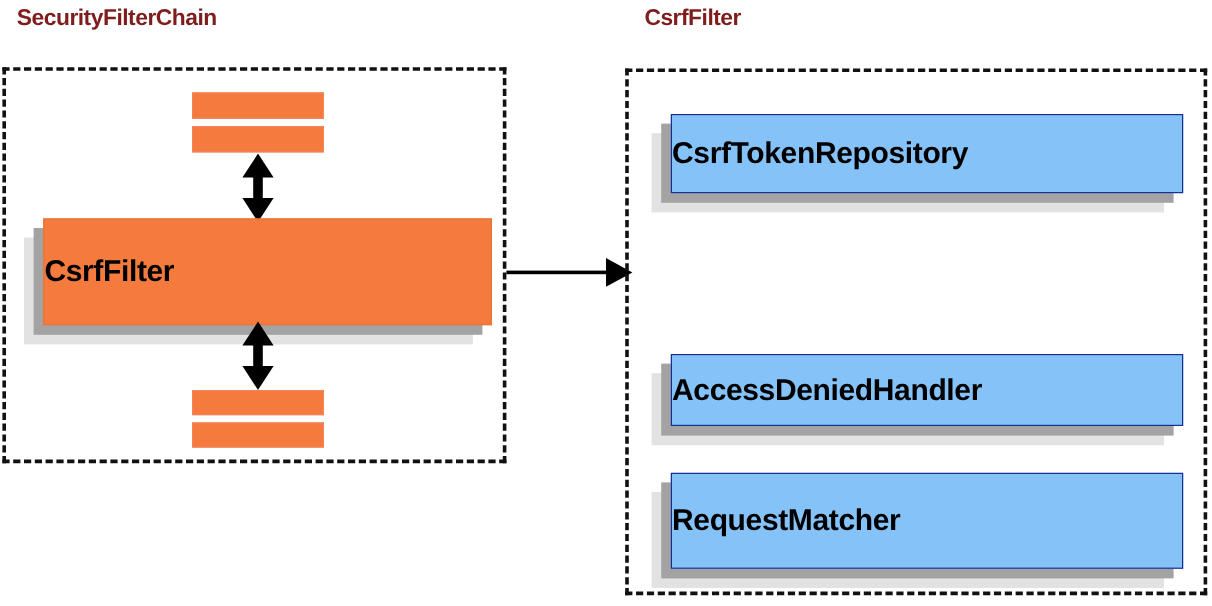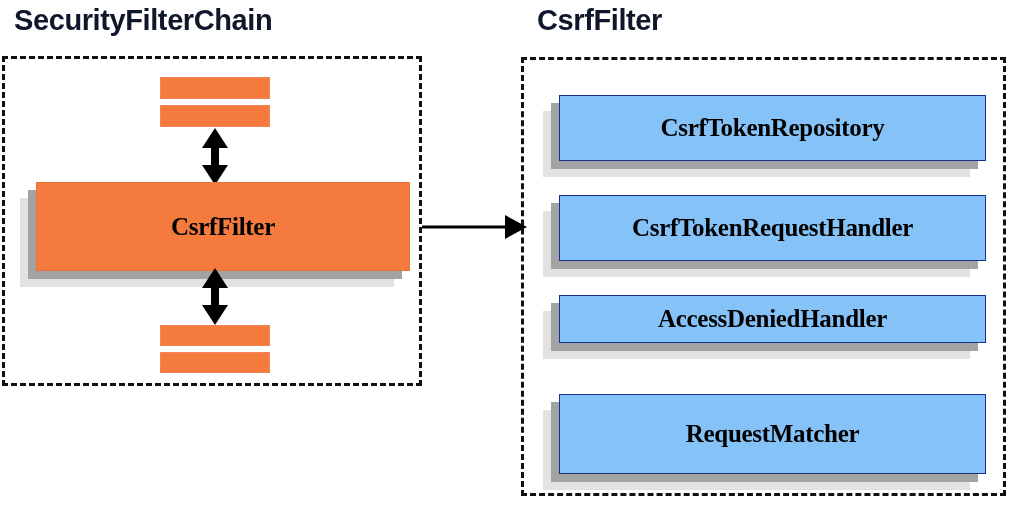--- a/index.html
+++ b/index.html
@@ -15,23 +15,23 @@
     width: 1010px;
     height: 505px;
     background: #ffffff;
     overflow: hidden;
   }
 
   
   .panel-title {
     position: absolute;
     font-weight: bold;
-    font-size: 29px;
+    font-size: 19px;
     line-height: 1;
-    color: #0f172a;
+    color: #7f1d1d;
     white-space: nowrap;
     letter-spacing: -0.4px;
   }
   #title-left  { left: 14px;  top: 6px; }
   #title-right { left: 537px; top: 6px; }
 
   
   .dashed-panel {
     position: absolute;
     border: 3px dashed #111111;
@@ -65,22 +65,21 @@
   .stack .shadow-mid {
     background: #A3A3A3;
     left: 8px; top: 8px;
     width: 100%; height: 100%;
   }
   .stack .face {
     left: 16px; top: 0;
     width: 100%; height: 100%;
     display: flex;
     align-items: center;
-    justify-content: center;
-    font-family: Liberation Serif, serif;
+    justify-content: flex-start;
   }
   .stack .face .label {
     font-weight: bold;
     font-size: 25px;
     color: #000000;
     white-space: nowrap;
     letter-spacing: -0.3px;
   }
 
   
@@ -202,29 +201,22 @@
   <div class="dashed-panel" id="panel-right"></div>
 
   <div class="stack blue" style="left:543px; top:95px; width:427px; height:66px;">
     <div class="shadow-back"></div>
     <div class="shadow-mid"></div>
     <div class="face">
       <span class="label">CsrfTokenRepository</span>
     </div>
   </div>
 
-  <div class="stack blue" style="left:543px; top:195px; width:427px; height:66px;">
-    <div class="shadow-back"></div>
-    <div class="shadow-mid"></div>
-    <div class="face">
-      <span class="label">CsrfTokenRequestHandler</span>
-    </div>
-  </div>
-
-  <div class="stack blue" style="left:543px; top:295px; width:427px; height:48px;">
+
+  <div class="stack blue" style="left:543px; top:295px; width:427px; height:60px;">
     <div class="shadow-back"></div>
     <div class="shadow-mid"></div>
     <div class="face">
       <span class="label">AccessDeniedHandler</span>
     </div>
   </div>
 
   <div class="stack blue" style="left:543px; top:394px; width:427px; height:80px;">
     <div class="shadow-back"></div>
     <div class="shadow-mid"></div>

